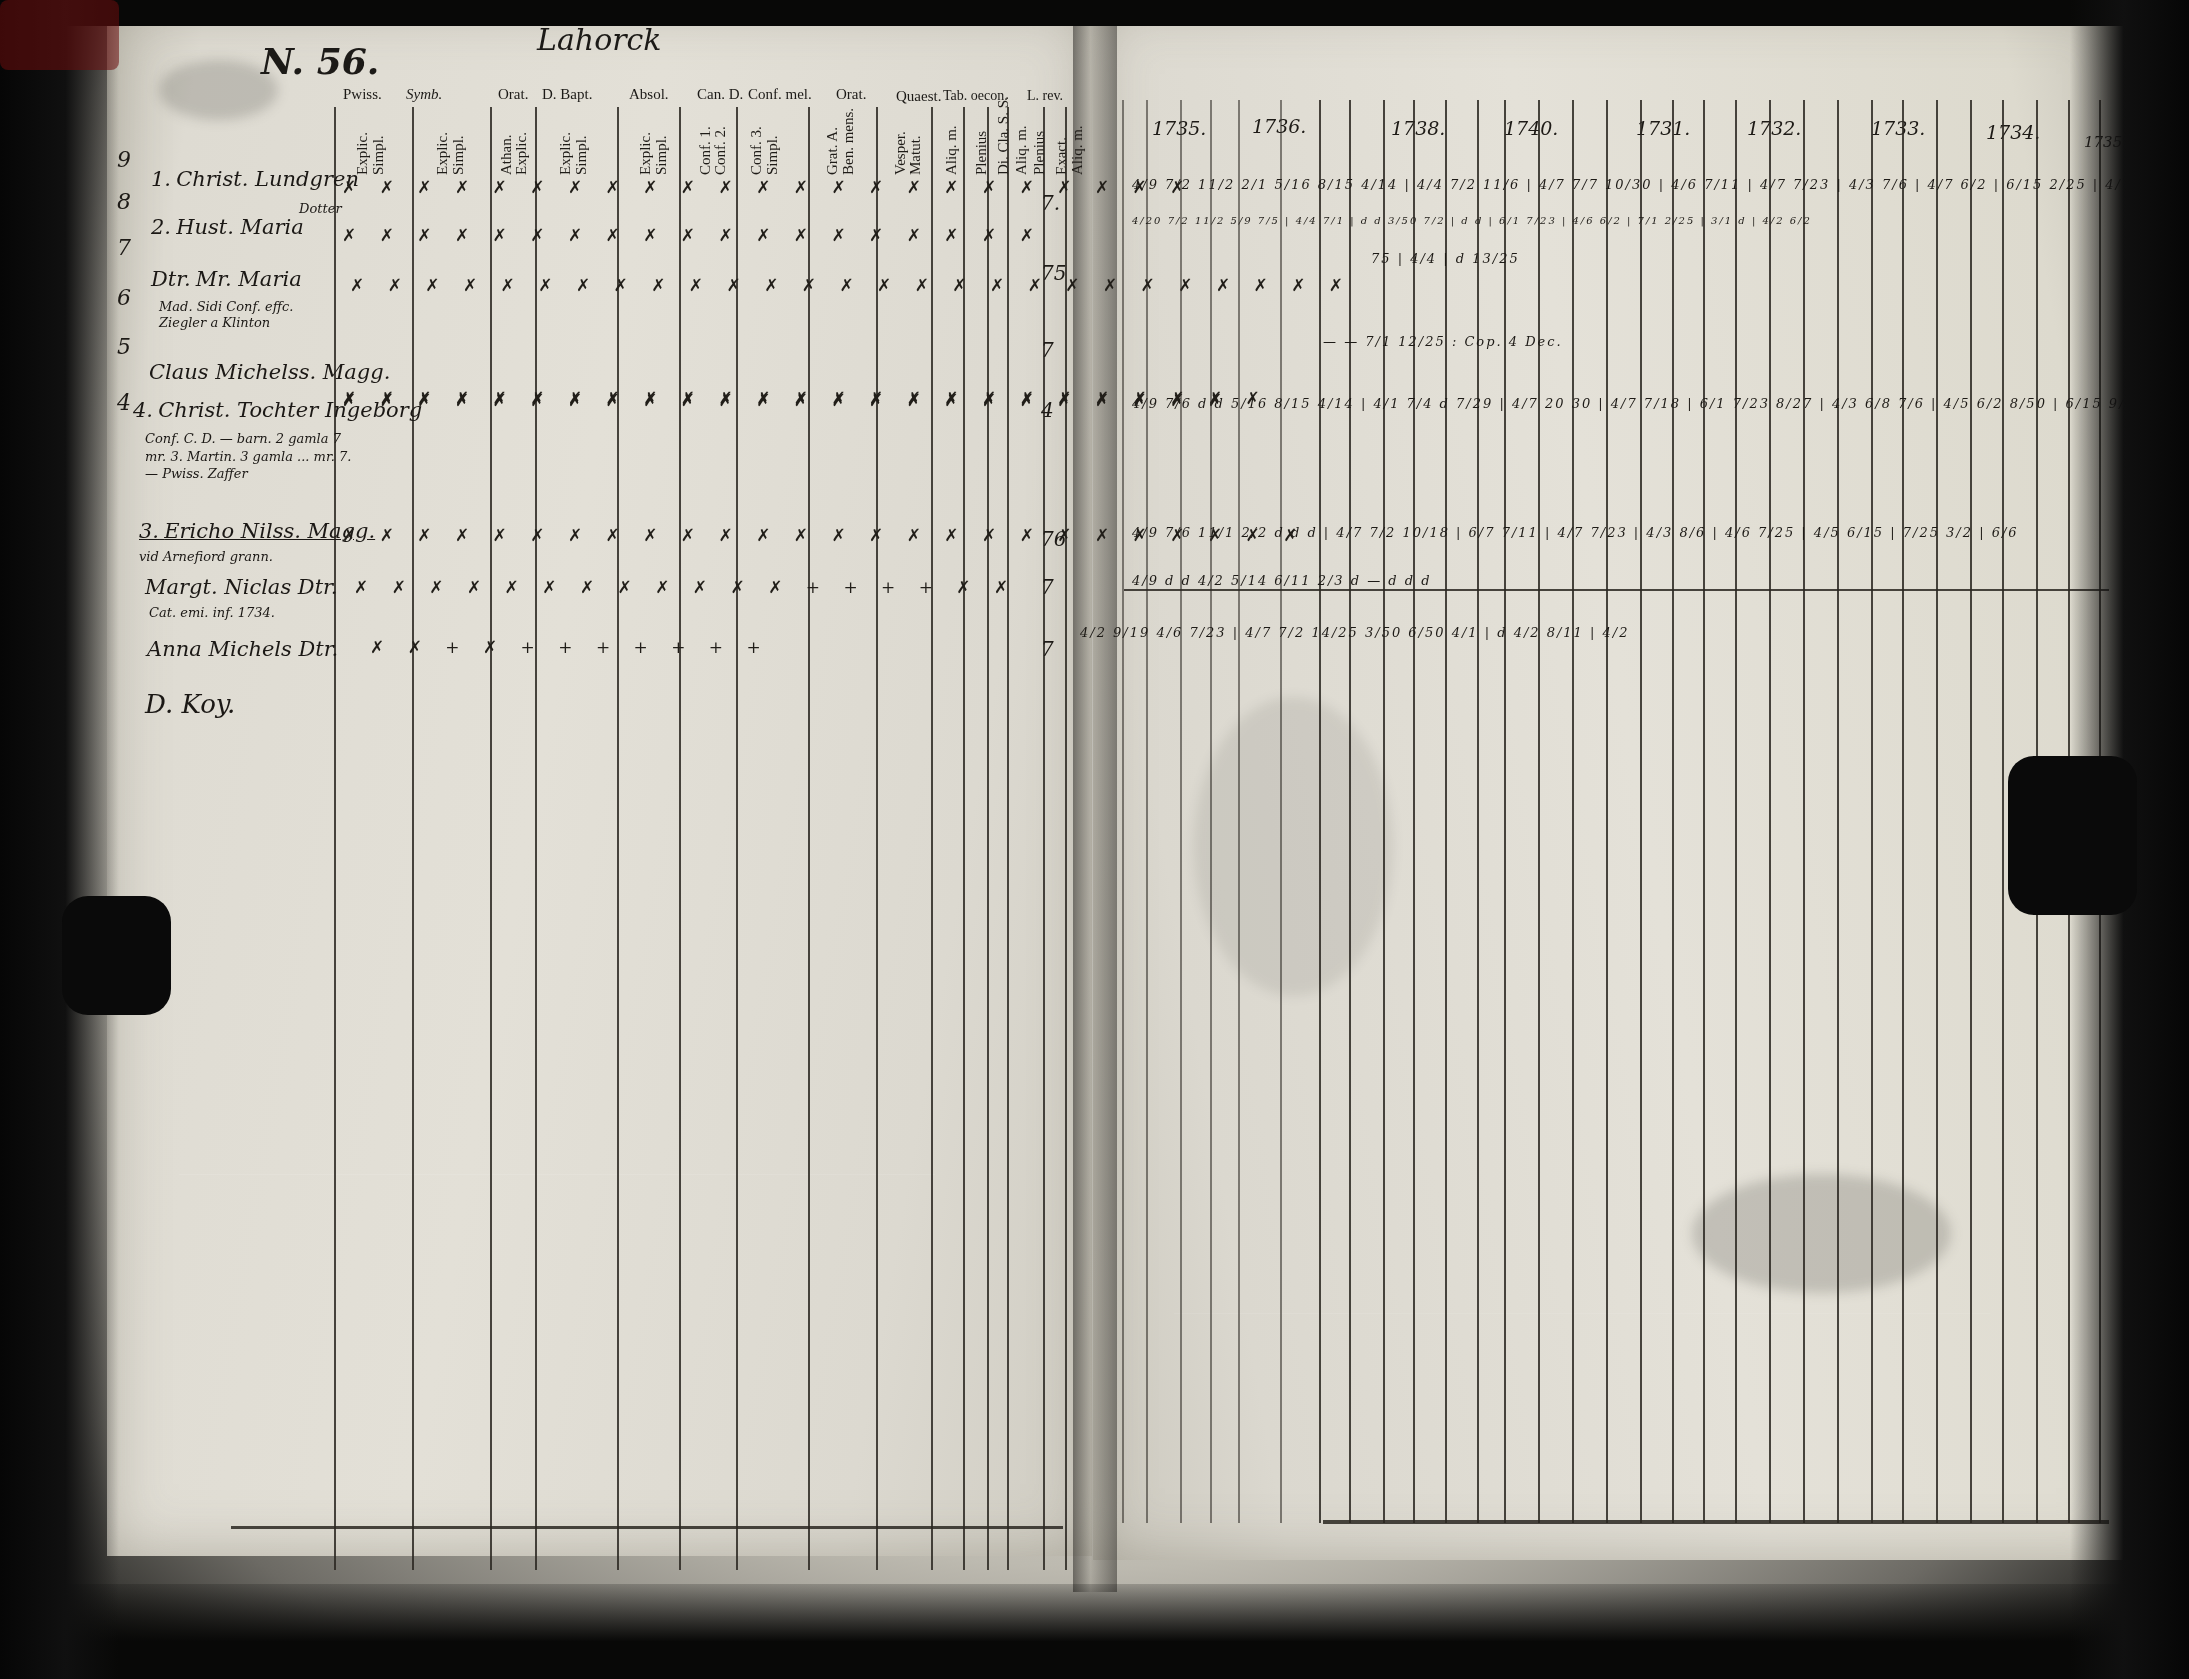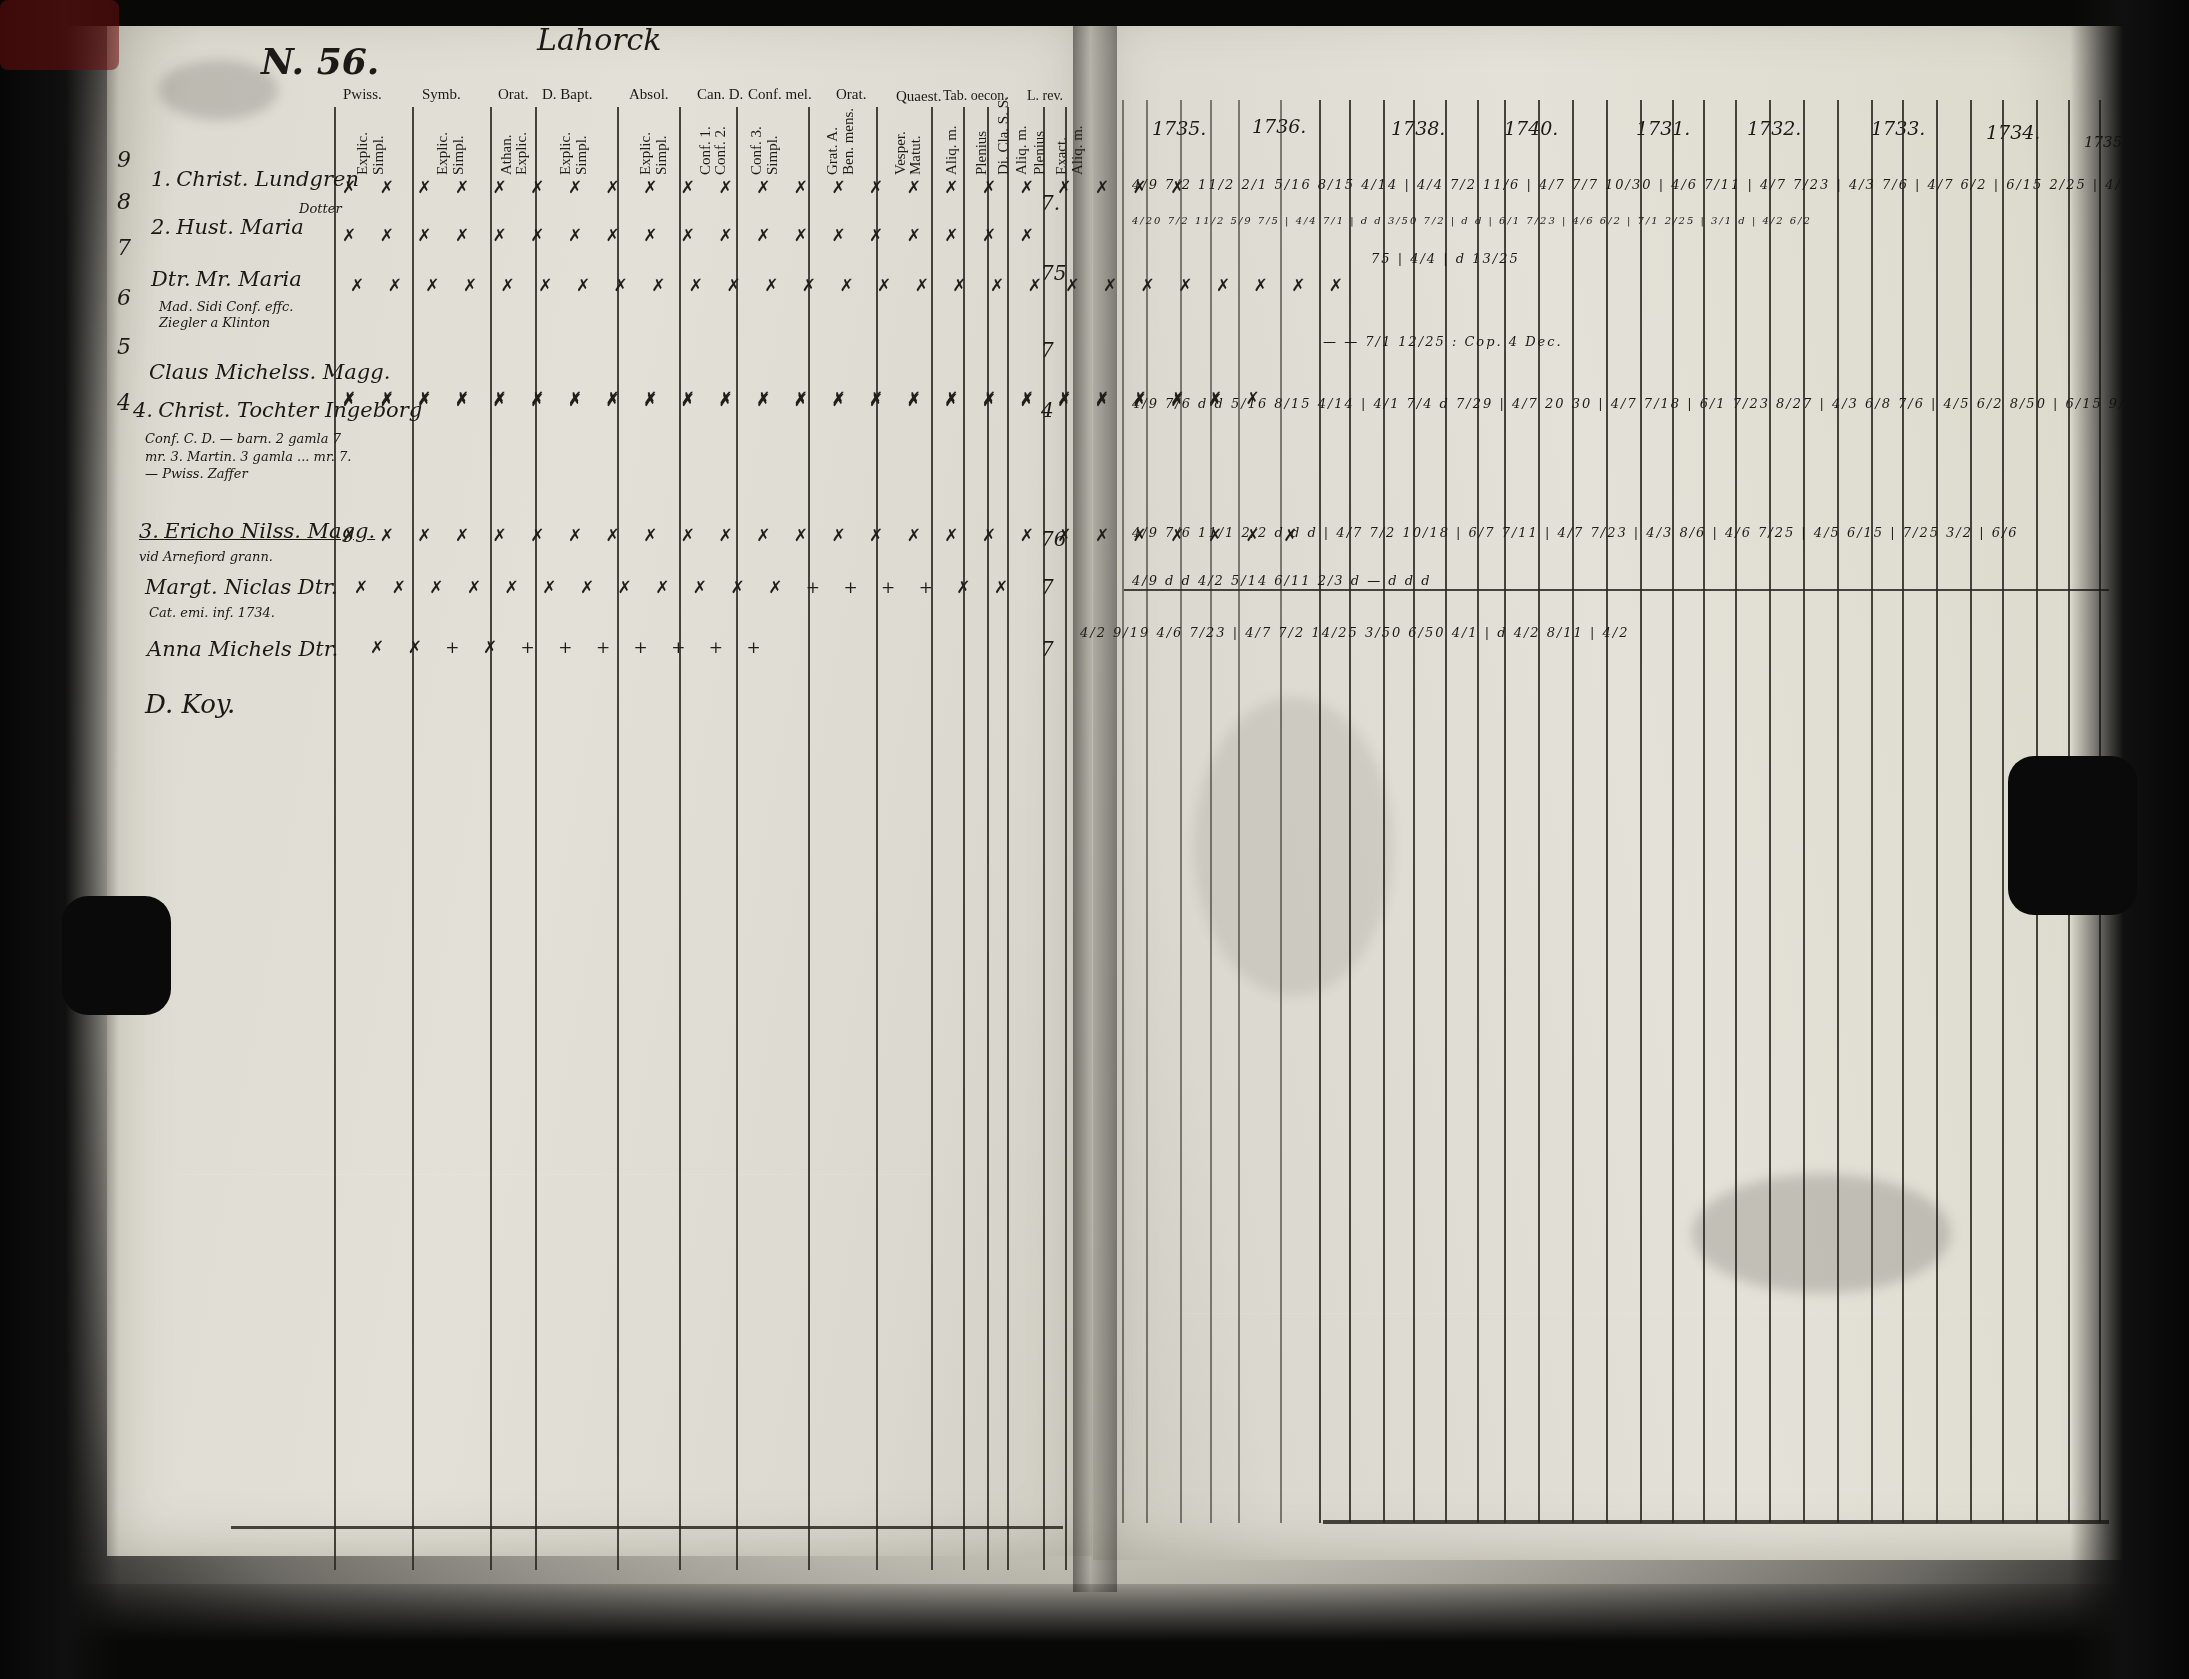--- a/index.html
+++ b/index.html
@@ -65,21 +65,21 @@
   <div class="smear" style="left:1194px;top:697px;width:199px;height:299px;opacity:.5;"></div>
   <div class="fiber" style="left:179px;top:1174px;width:756px;opacity:.4;"></div>
   <div class="fiber" style="left:1174px;top:1313px;width:816px;opacity:.35;"></div>
 
   <div class="ink hand" style="left:164px;top:2px;font-size:20px;">Pag. 47.</div>
   <div class="ink hand" style="left:261px;top:40px;font-size:36px;font-weight:bold;">N. 56.</div>
   <div class="ink hand" style="left:537px;top:22px;font-size:30px;">Lahorck</div>
   <div class="ink" style="left:569px;top:2px;font-size:20px;">Ꝋ</div>
 
   <div class="ink" style="left:343px;top:86px;font-size:15px;">Pwiss.</div>
-  <div class="ink" style="left:422px;top:86px;font-size:15px;">Symb.</div>
+  <div class="ink" style="left:406px;top:86px;font-size:15px;font-style:italic;">Symb.</div>
   <div class="ink" style="left:498px;top:86px;font-size:15px;">Orat.</div>
   <div class="ink" style="left:542px;top:86px;font-size:15px;">D. Bapt.</div>
   <div class="ink" style="left:629px;top:86px;font-size:15px;">Absol.</div>
   <div class="ink" style="left:697px;top:86px;font-size:15px;">Can. D.</div>
   <div class="ink" style="left:748px;top:86px;font-size:15px;">Conf. mel.</div>
   <div class="ink" style="left:836px;top:86px;font-size:15px;">Orat.</div>
   <div class="ink" style="left:896px;top:88px;font-size:15px;">Quaest.</div>
   <div class="ink" style="left:943px;top:88px;font-size:14px;">Tab. oecon.</div>
   <div class="ink" style="left:1027px;top:88px;font-size:14px;">L. rev.</div>
 

